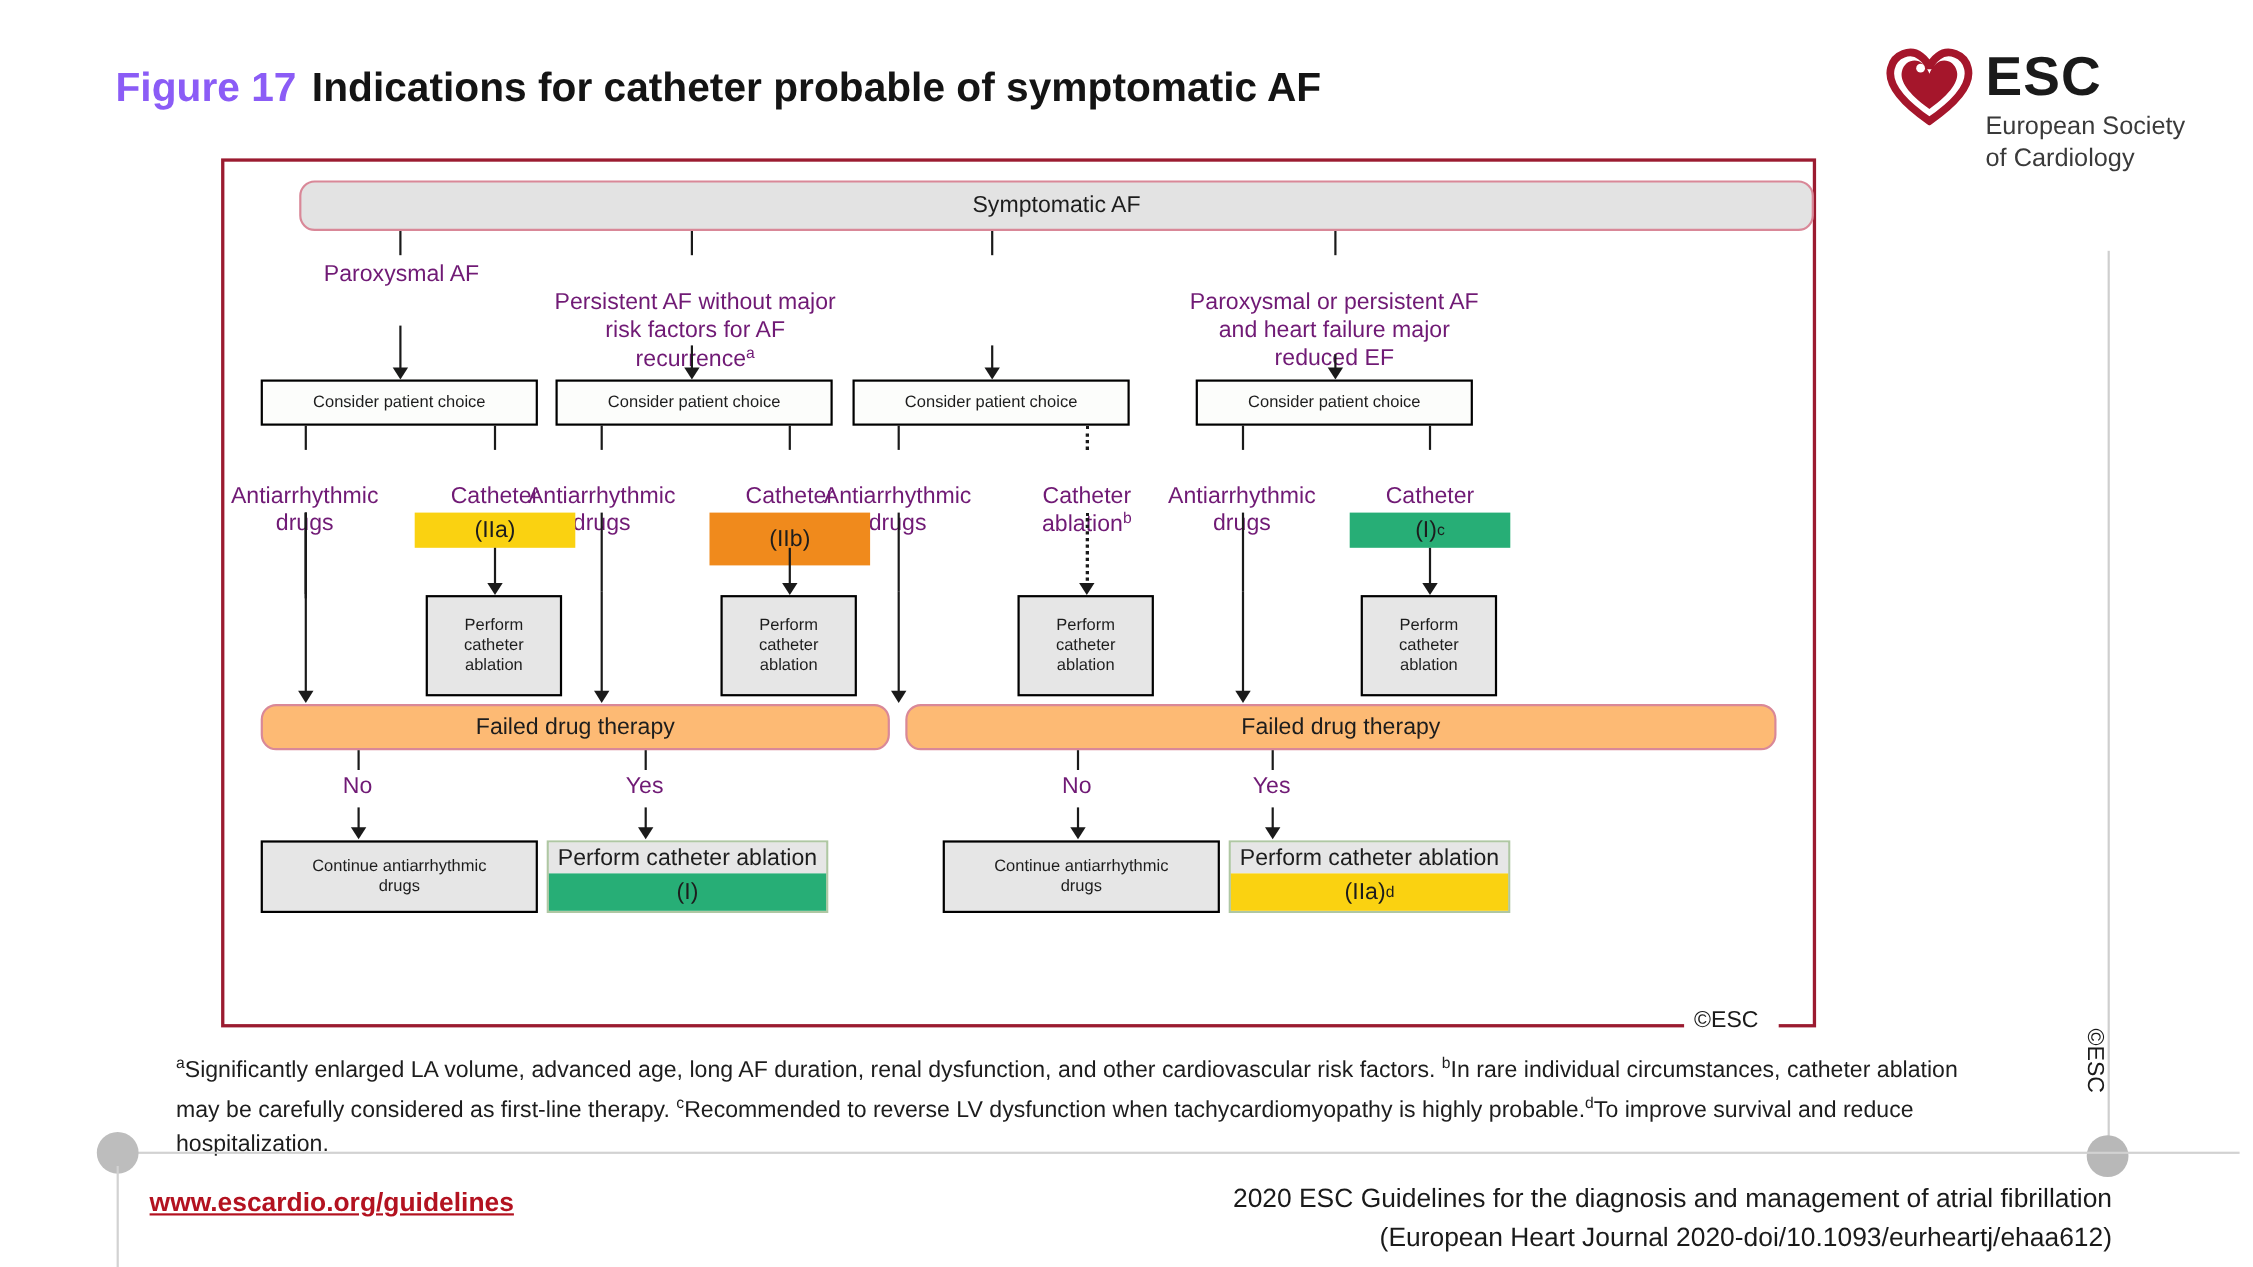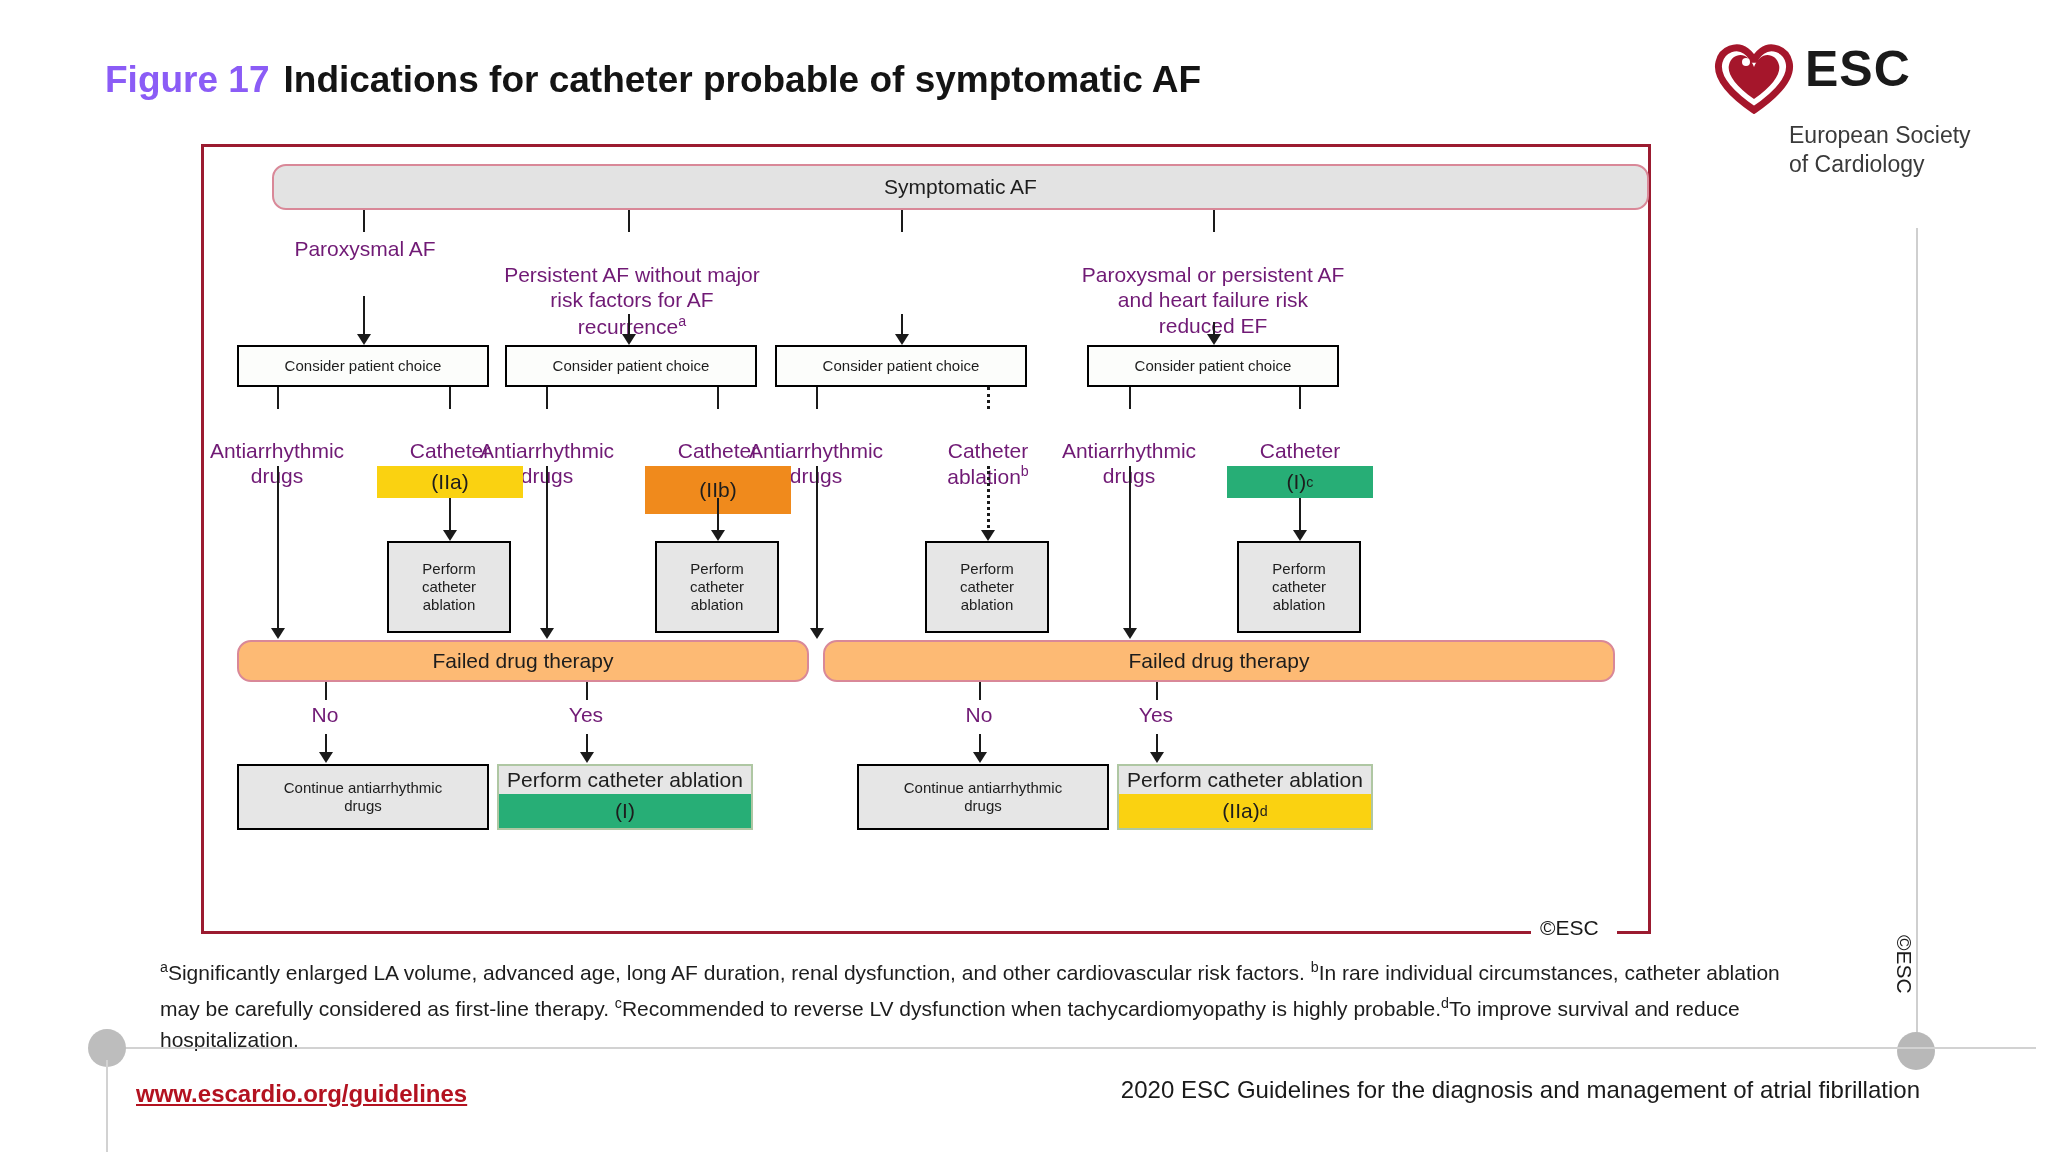--- a/index.html
+++ b/index.html
@@ -59,27 +59,26 @@
     left: 92px;
     top: 0px;
     font-size: 50px;
     font-weight: bold;
     letter-spacing: 1px;
     color: #1a1a1a;
     line-height: 58px;
   }
   #esc-sub {
     position: absolute;
-    left: 76px;
+    left: 92px;
     top: 60px;
     font-size: 23px;
     color: #3a3a3a;
     line-height: 29px;
     white-space: pre-line;
-    margin-top: 21px;
   }
 
   
   #figure-frame {
     position: absolute;
     left: 201px;
     top: 144px;
     width: 1450px;
     height: 790px;
     border: 3px solid #9B1B30;
@@ -338,21 +337,21 @@
 
   <div class="plabel" style="left:40px; top:92px; width:248px;">
     <span>Paroxysmal AF</span>
   </div>
   <div class="plabel" style="left:295px; top:92px; width:272px; white-space:pre-line;">
     <span>Persistent AF without major
 risk factors for AF recurrence</span><sup>a</sup>
   </div>
   <div class="plabel" style="left:876px; top:92px; width:272px; white-space:pre-line;">
     <span>Paroxysmal or persistent AF
-and heart failure risk
+and heart failure major
 reduced EF</span>
   </div>
 
   <div class="vline" style="left:162px; top:152px; height:42px;"></div>
   <div class="arrow" style="left:156px; top:190px;"></div>
   <div class="vline" style="left:427px; top:170px; height:24px;"></div>
   <div class="arrow" style="left:421px; top:190px;"></div>
   <div class="vline" style="left:700px; top:170px; height:24px;"></div>
   <div class="arrow" style="left:694px; top:190px;"></div>
   <div class="vline" style="left:1012px; top:178px; height:16px;"></div>
@@ -535,13 +534,14 @@
 </div>
 
 <div id="footnotes"><sup>a</sup><span>Significantly enlarged LA volume, advanced age, long AF duration, renal dysfunction, and other cardiovascular risk factors. </span><sup>b</sup><span>In rare individual circumstances, catheter ablation may be carefully considered as first-line therapy. </span><sup>c</sup><span>Recommended to reverse LV dysfunction when tachycardiomyopathy is highly probable.</span><sup>d</sup><span>To improve survival and reduce hospitalization.</span></div>
 
 <div id="footer-rule"></div>
 <div id="footer-dot-left"></div>
 <div id="footer-stem"></div>
 <a id="footer-link" href="#">www.escardio.org/guidelines</a>
 <div id="footer-cite">
   <div>2020 ESC Guidelines for the diagnosis and management of atrial fibrillation</div>
+  <div>(European Heart Journal 2020-doi/10.1093/eurheartj/ehaa612)</div>
 </div>
 
 </body></html>

